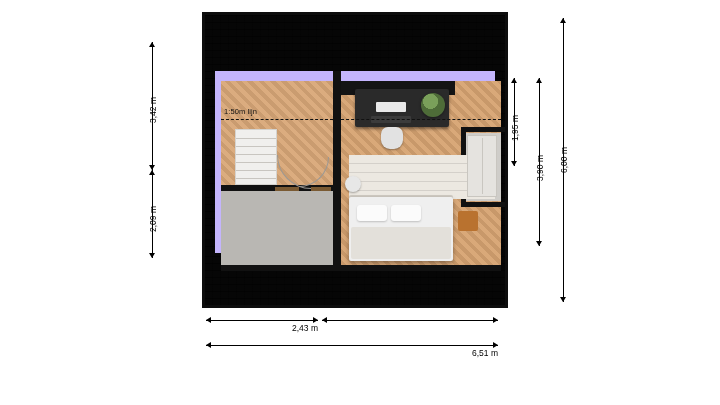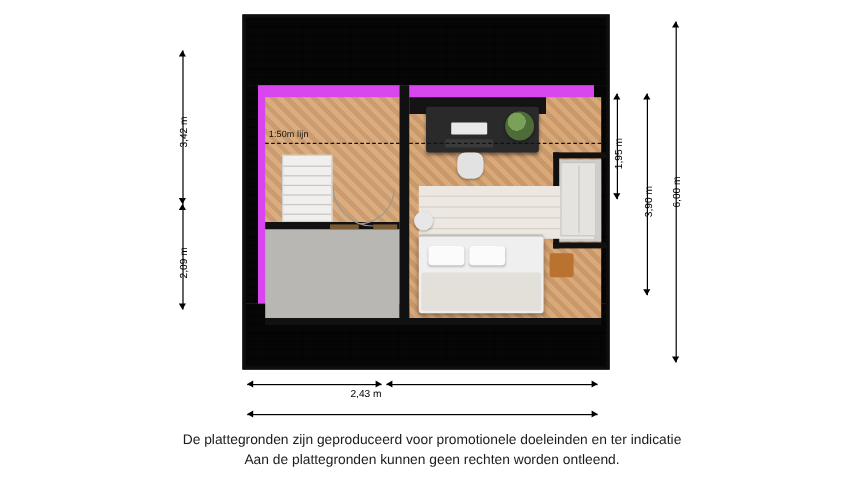--- a/index.html
+++ b/index.html
@@ -42,21 +42,21 @@
   .roof-left { left: 0; top: 56px; width: 10px; bottom: 52px; }
   .roof-right { right: 0; top: 56px; width: 10px; bottom: 52px; }
 
   
   .interior {
     position: absolute;
     left: 10px;
     top: 56px;
     right: 10px;
     bottom: 52px;
-    background: #d946ef;
+    background: #c4b5fd;
   }
 
   
   .room {
     position: absolute;
     box-sizing: border-box;
   }
   .room-hall {            
     left: 6px; top: 10px; width: 112px; height: 110px;
     background:
@@ -398,19 +398,16 @@
   <div class="arrow arr-right" style="left:313px; top:317px;"></div>
   <div class="hlabel" style="left:206px; top:323px; width:112px;">2,43 m</div>
 
   <div class="dim-h-line" style="left:322px; top:320px; width:176px;"></div>
   <div class="arrow arr-left" style="left:322px; top:317px;"></div>
   <div class="arrow arr-right" style="left:493px; top:317px;"></div>
 
   <div class="dim-h-line" style="left:206px; top:345px; width:292px;"></div>
   <div class="arrow arr-left" style="left:206px; top:342px;"></div>
   <div class="arrow arr-right" style="left:493px; top:342px;"></div>
-
-  <div class="caption">
-    <div>De plattegronden zijn geproduceerd voor promotionele doeleinden en ter indicatie</div>
-    <div>Aan de plattegronden kunnen geen rechten worden ontleend.</div>
-  </div>
+  <div class="hlabel" style="left:206px; top:348px; width:292px;">6,51 m</div>
+
 
 </div>
 
 </body></html>

